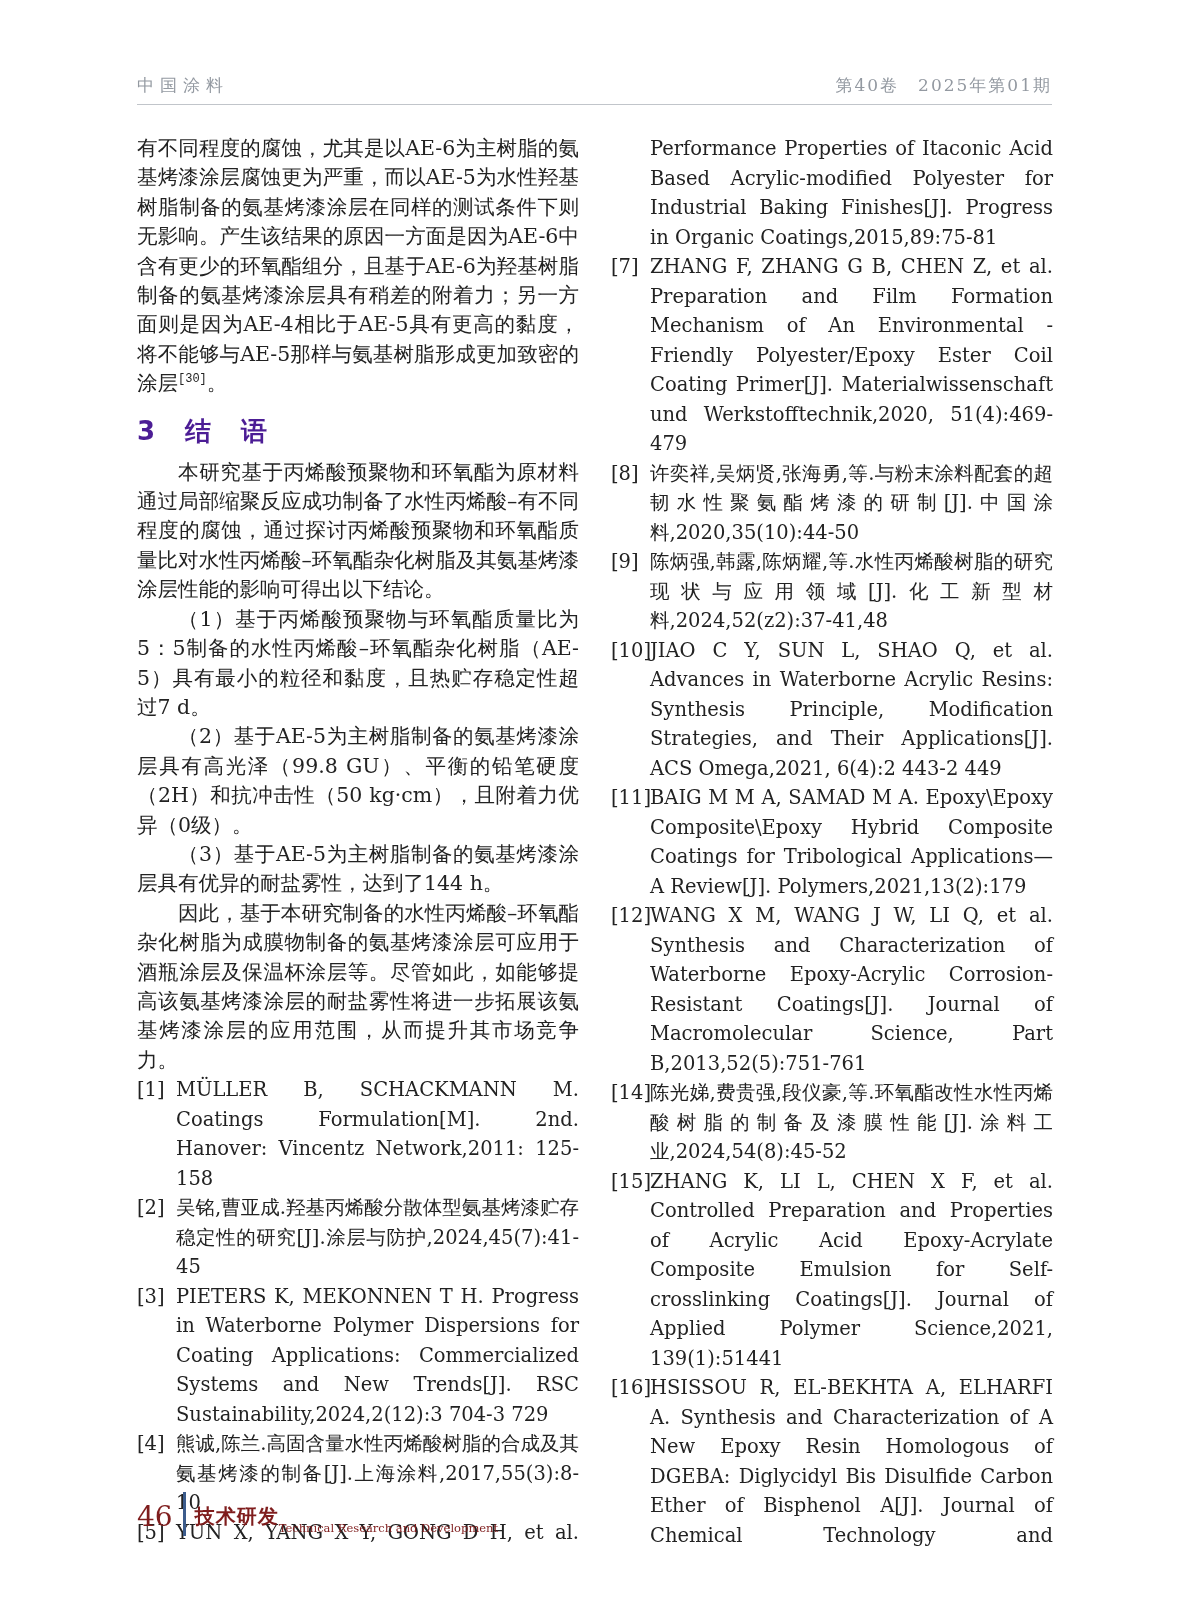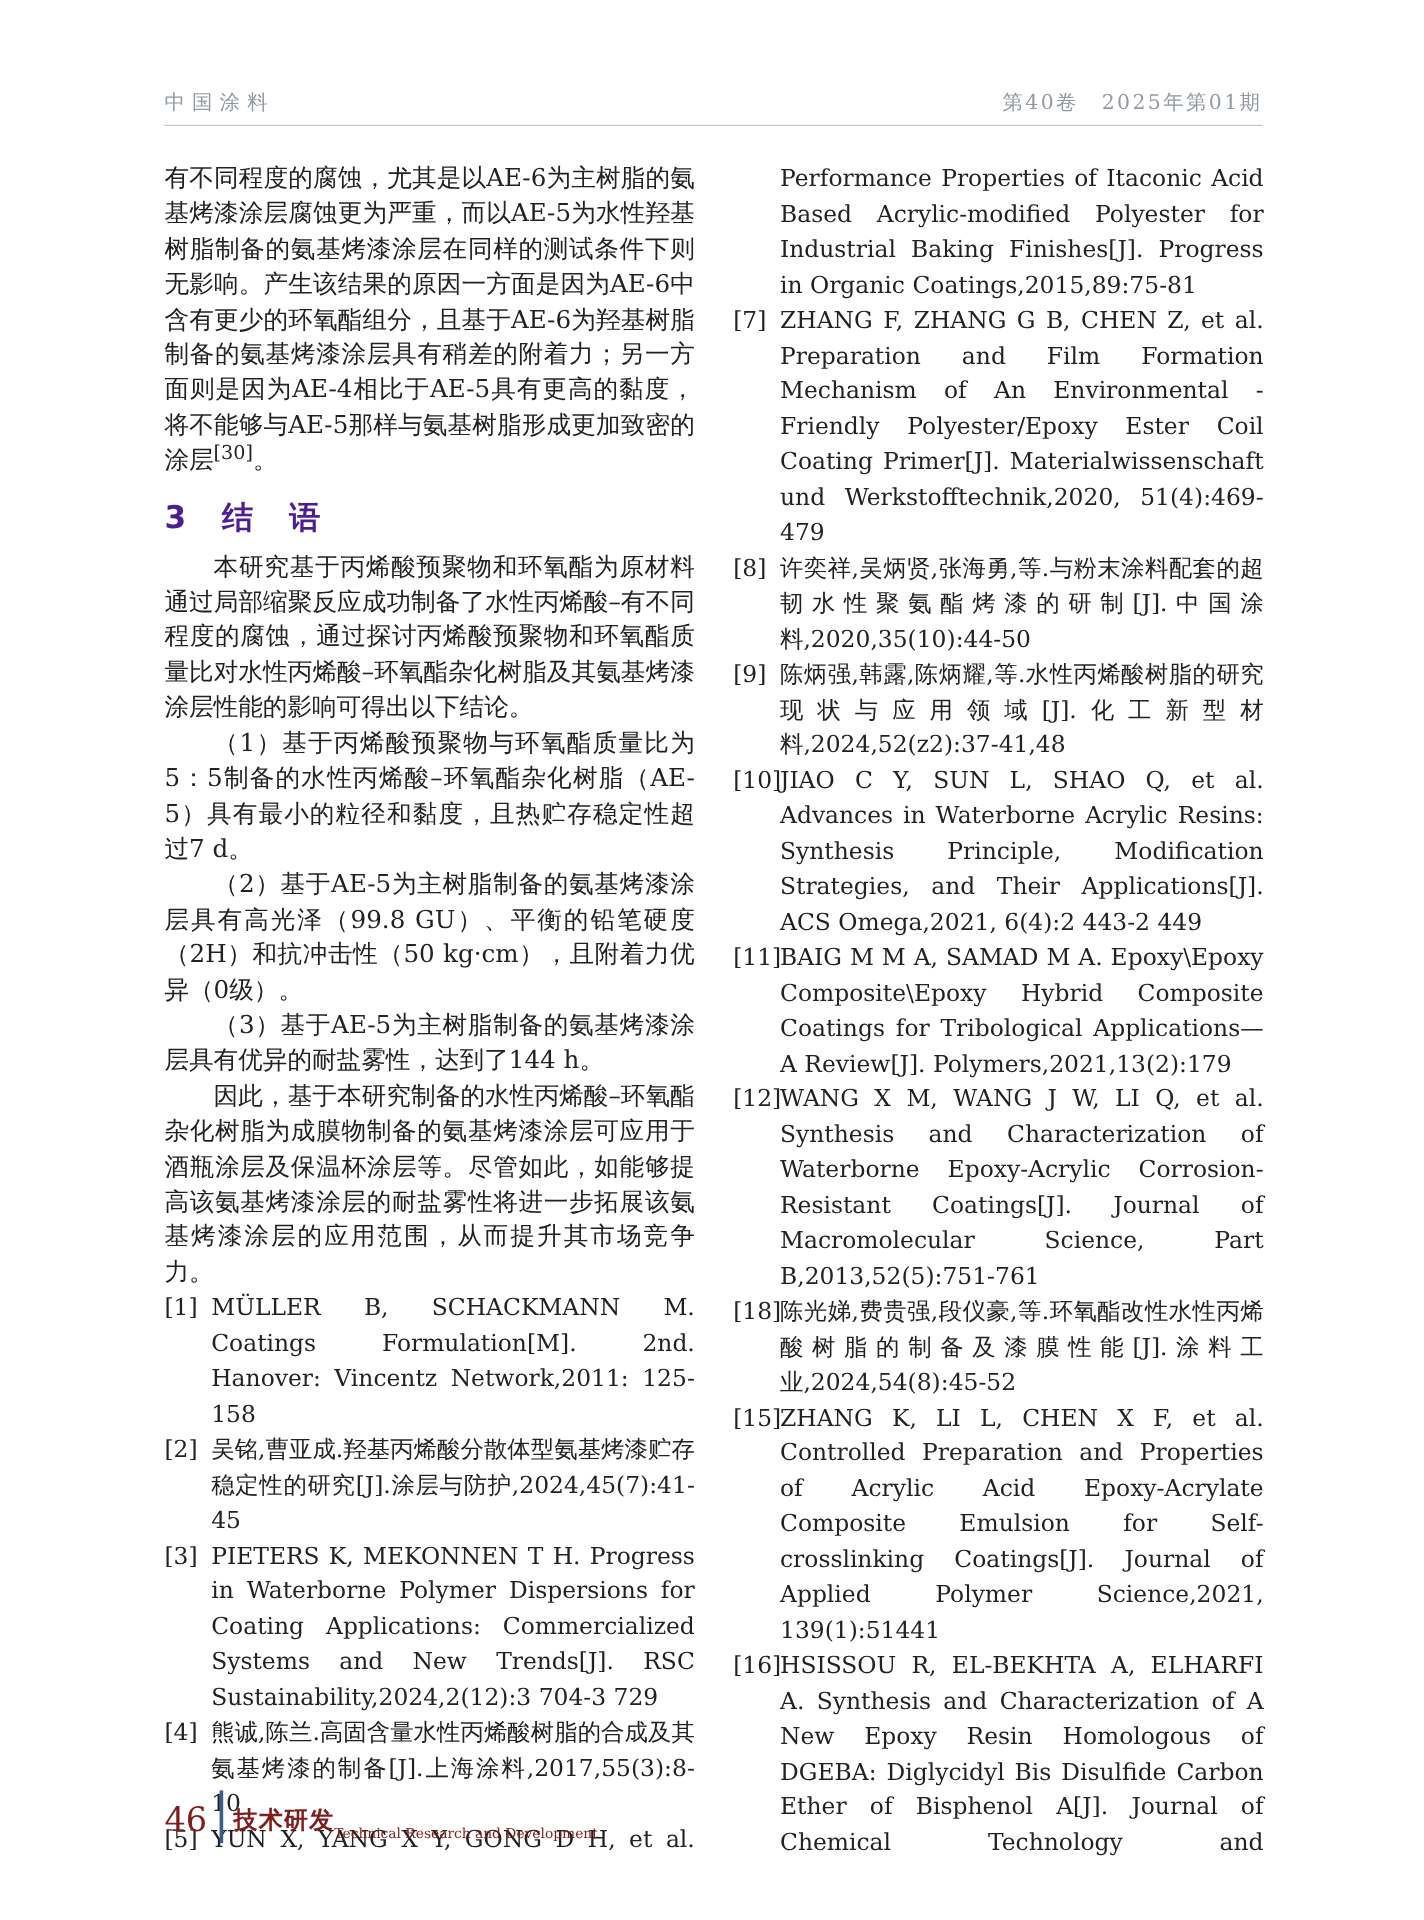--- a/index.html
+++ b/index.html
@@ -28,21 +28,21 @@
     position:absolute;top:134px;left:137px;width:916px;
     display:flex;gap:32px;
   }
   .col{width:442px;}
   .body-text{
     margin:0;
     font-size:20.5px;line-height:29.4px;
     text-align:justify;
   }
   .indent{text-indent:2em;}
-  .cit-sup{font-size:16px;vertical-align:super;line-height:0;}
+  .cit-sup{font-size:12px;vertical-align:super;line-height:0;font-family:Liberation Mono, monospace;}
   .section-heading{
     margin:15px 0 9px 0;
     font-family:"DejaVu Sans","Liberation Sans",sans-serif;
     font-weight:bold;
     font-size:26px;
     color:#4c1d95;
     letter-spacing:2px;
   }
   .refs-title{
     margin:17px 0 7px 0;
@@ -176,21 +176,21 @@
             <span class="ref-text">BAIG M M A, SAMAD M A. Epoxy\Epoxy Composite\Epoxy Hybrid Composite Coatings for Tribological Applications—A Review[J]. Polymers,2021,13(2):179</span>
           </div>
 
           <div class="ref-item">
             <span class="ref-num">[12]</span>
             <span class="ref-text">WANG X M, WANG J W, LI Q, et al. Synthesis and Characterization of Waterborne Epoxy-Acrylic Corrosion-Resistant Coatings[J]. Journal of Macromolecular Science, Part B,2013,52(5):751-761</span>
           </div>
 
 
           <div class="ref-item">
-            <span class="ref-num">[18]</span>
+            <span class="ref-num">[14]</span>
             <span class="ref-text">陈光娣,费贵强,段仪豪,等.环氧酯改性水性丙烯酸树脂的制备及漆膜性能[J].涂料工业,2024,54(8):45-52</span>
           </div>
 
           <div class="ref-item">
             <span class="ref-num">[15]</span>
             <span class="ref-text">ZHANG K, LI L, CHEN X F, et al. Controlled Preparation and Properties of Acrylic Acid Epoxy-Acrylate Composite Emulsion for Self-crosslinking Coatings[J]. Journal of Applied Polymer Science,2021, 139(1):51441</span>
           </div>
 
           <div class="ref-item">
             <span class="ref-num">[16]</span>

